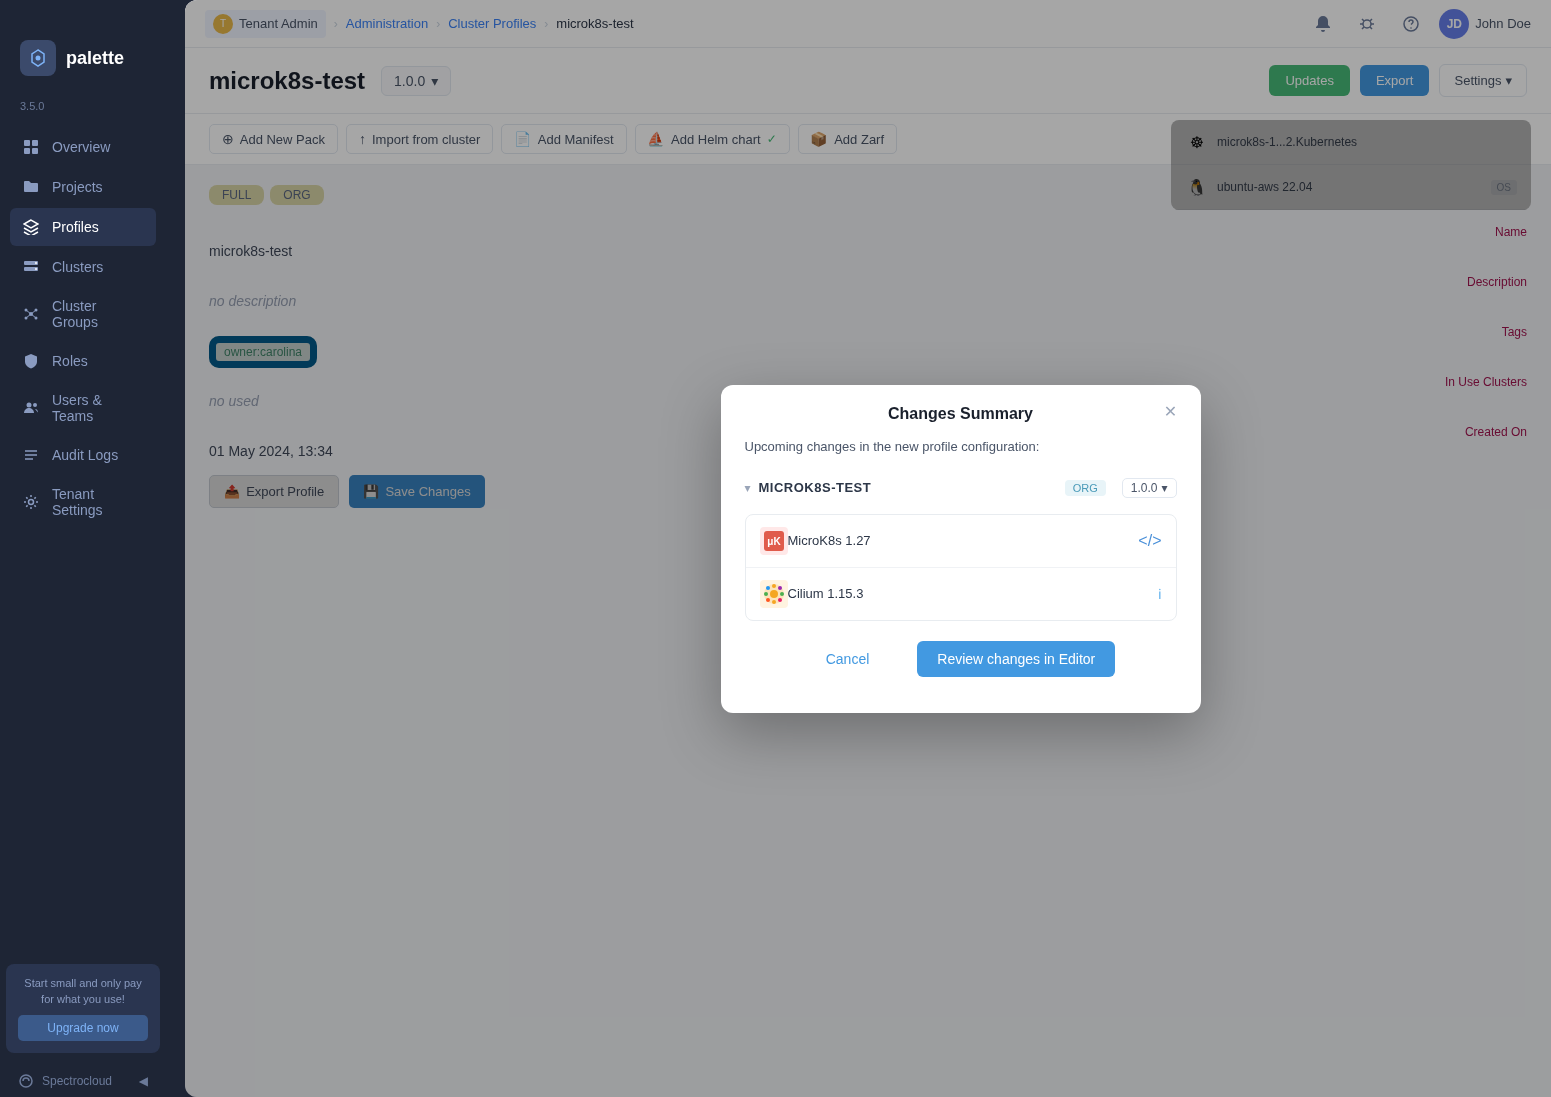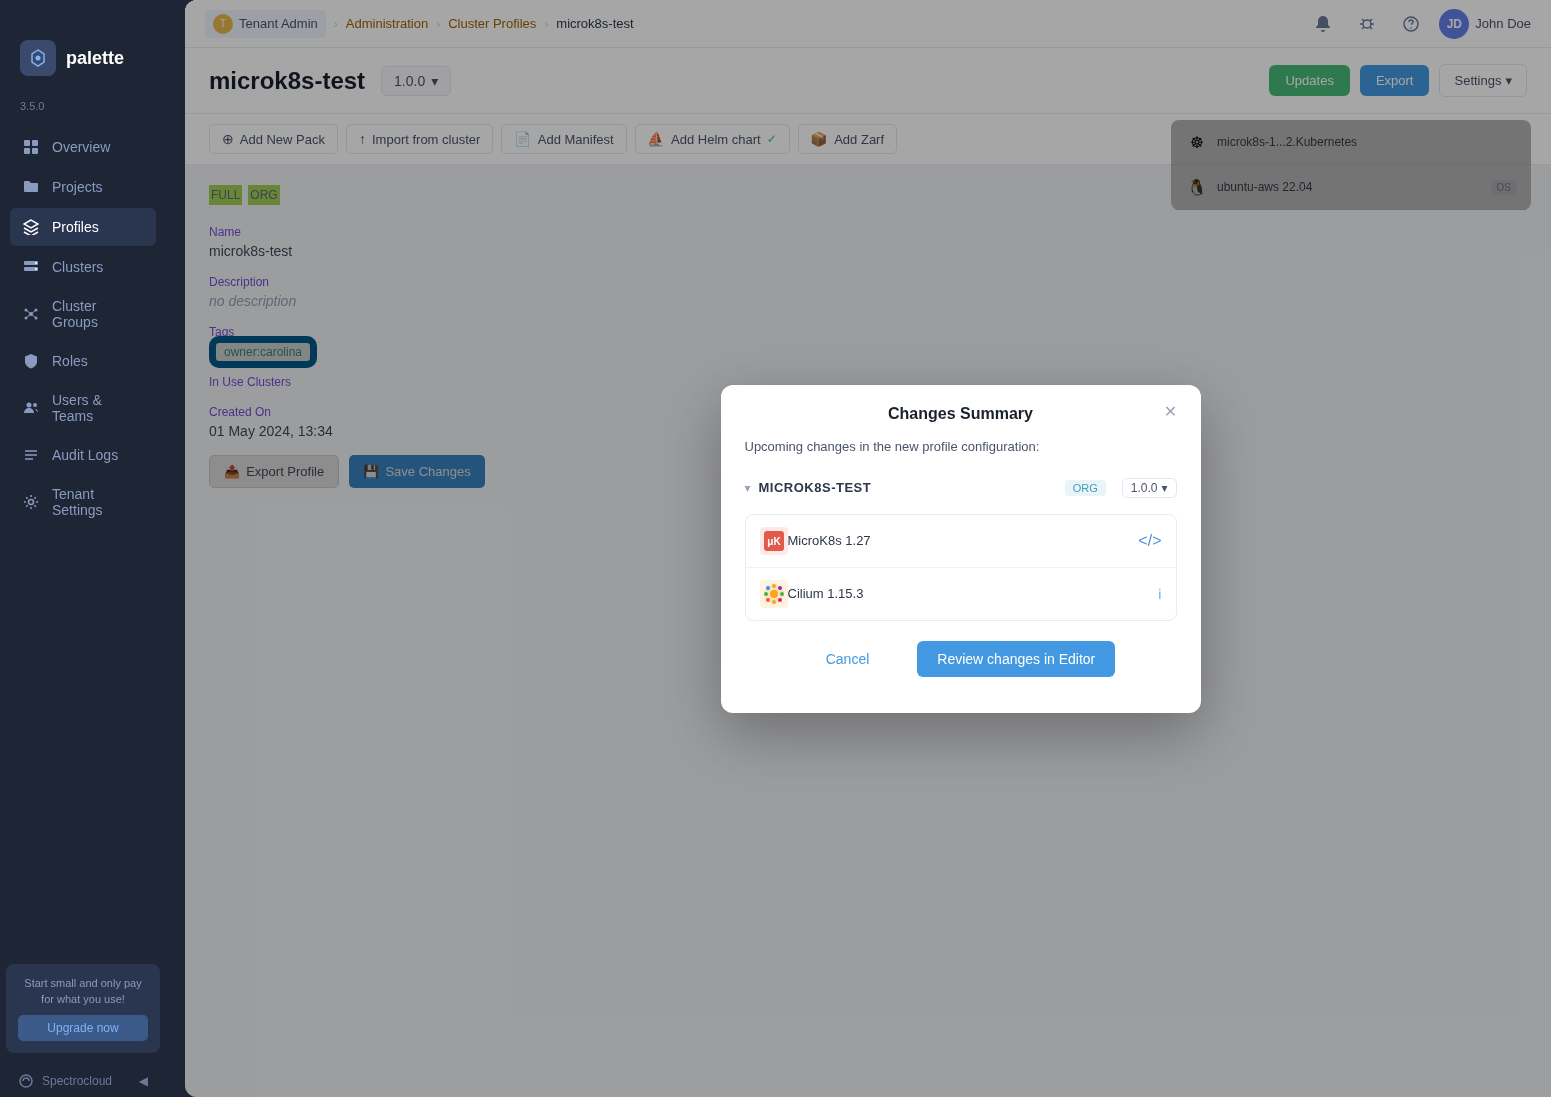--- a/index.html
+++ b/index.html
@@ -153,21 +153,21 @@
       height: 20px;
       background: #e8b84b;
       border-radius: 50%;
       display: flex;
       align-items: center;
       justify-content: center;
       font-size: 10px;
       color: white;
     }
     .breadcrumb-sep { color: #cbd5e0; font-size: 12px; }
-    .breadcrumb-item { color: #a16207; font-size: 13px; }
+    .breadcrumb-item { color: #3b82f6; font-size: 13px; }
     .breadcrumb-item.current { color: #2d3748; font-weight: 500; }
     .top-bar-right {
       margin-left: auto;
       display: flex;
       align-items: center;
       gap: 12px;
     }
     .top-bar-icon {
       width: 32px;
       height: 32px;
@@ -304,32 +304,33 @@
     .bg-content {
       padding: 20px 24px;
       filter: brightness(0.85);
     }
     .tags-row {
       display: flex;
       gap: 6px;
       margin-bottom: 20px;
     }
     .tag-badge {
-      background: #bef264;
+      background: #fef9c3;
       color: #6b7a99;
-      padding: 3px 2px;
-      border-radius: 0;
+      padding: 3px 13px;
+      border-radius: 8px;
       font-size: 12px;
       font-weight: 500;
     }
     .field-group { margin-bottom: 16px; }
     .field-label {
       font-size: 12px;
-      color: #8b5cf6;
+      color: #be185d;
       margin-bottom: 4px;
+      text-align: right;
     }
     .field-value {
       font-size: 14px;
       color: #4a5568;
     }
     .field-value.muted { color: #b0bad0; font-style: italic; }
 
     
     .overlay {
       position: absolute;
@@ -758,20 +759,21 @@
       <div class="field-value muted">no description</div>
     </div>
     <div class="field-group">
       <div class="field-label">Tags</div>
       <div class="field-value">
         <span style="background:#e8f4f0; color:#4a9a7a; border:7px solid #0369a1; padding:2px 8px; border-radius:10px; font-size:12px;">owner:carolina</span>
       </div>
     </div>
     <div class="field-group">
       <div class="field-label">In Use Clusters</div>
+      <div class="field-value muted">no used</div>
     </div>
     <div class="field-group">
       <div class="field-label">Created On</div>
       <div class="field-value">01 May 2024, 13:34</div>
     </div>
     <div style="margin-top: 12px; display:flex; gap:10px;">
       <button style="display:flex;align-items:center;gap:6px;padding:8px 14px;border:1px solid #e2e8f0;border-radius:5px;background:white;font-size:13px;color:#4a5568;cursor:pointer;">
         <span>📤</span>
         <span>Export Profile</span>
       </button>

